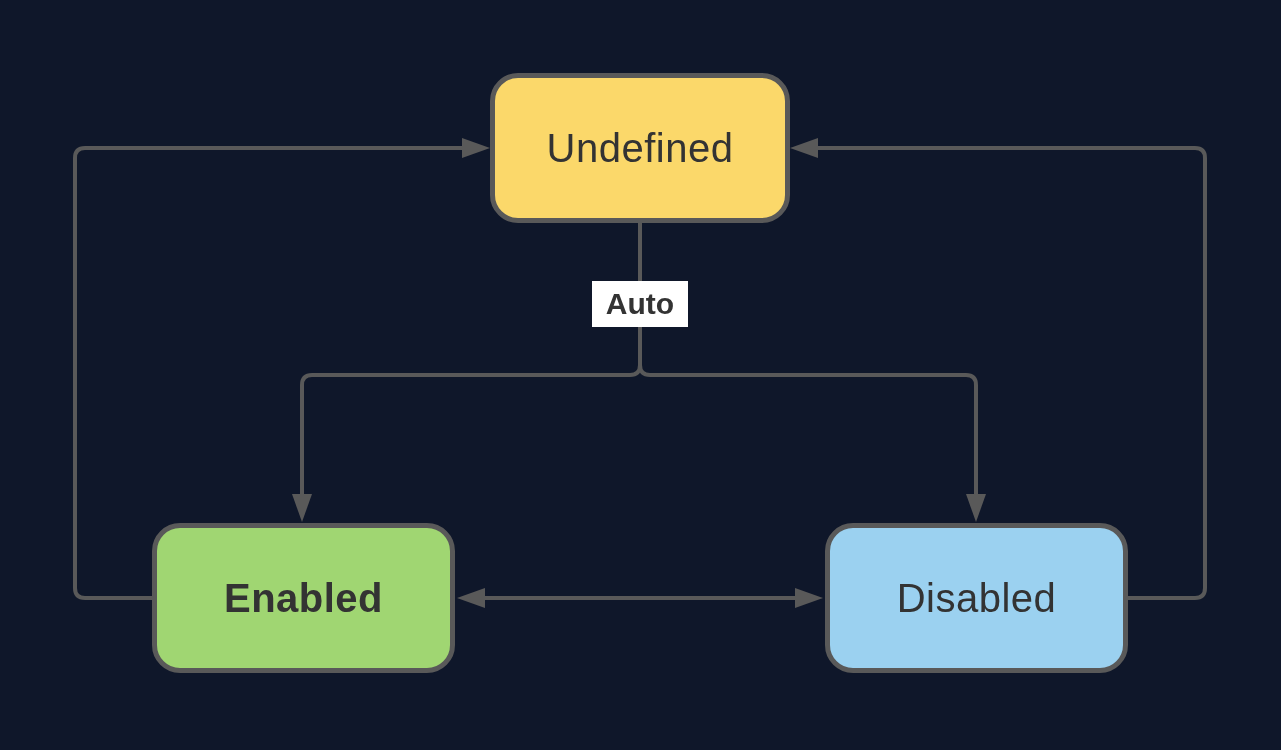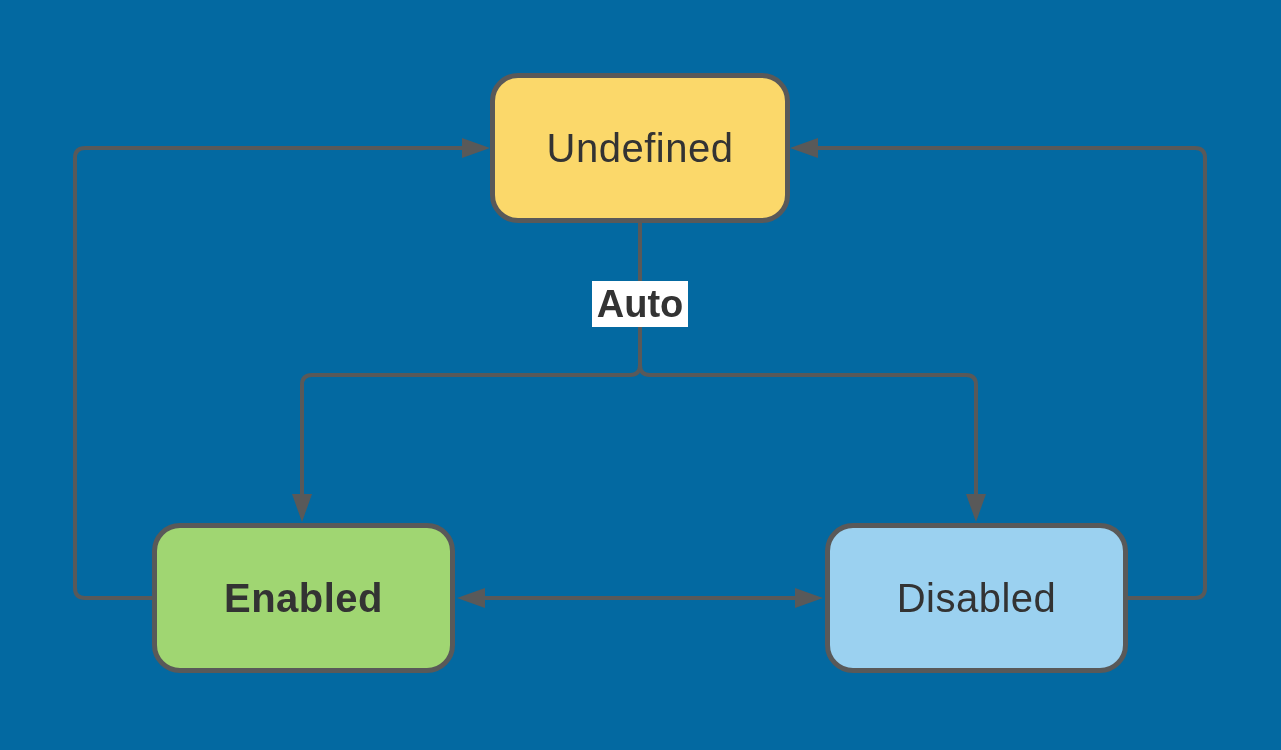--- a/index.html
+++ b/index.html
@@ -7,21 +7,21 @@
     padding: 0;
     width: 1281px;
     height: 750px;
     overflow: hidden;
     font-family: "Liberation Sans", sans-serif;
   }
   .canvas {
     position: relative;
     width: 1281px;
     height: 750px;
-    background: #0369a1;
+    background: #0f172a;
   }
   .edges-layer {
     position: absolute;
     left: 0;
     top: 0;
     width: 1281px;
     height: 750px;
   }
   .edge {
     fill: none;
@@ -44,21 +44,21 @@
   .node-disabled  { left: 825px; top: 523px; width: 303px; height: 150px; }
   .edge-label {
     position: absolute;
     left: 592px;
     top: 281px;
     width: 96px;
     height: 46px;
     display: flex;
     align-items: center;
     justify-content: center;
-    font-size: 38px;
+    font-size: 30px;
     font-weight: bold;
   }
 </style>
 </head>
 <body>
 
 <div class="canvas">
 
   <svg class="edges-layer" viewBox="0 0 1281 750">
 

